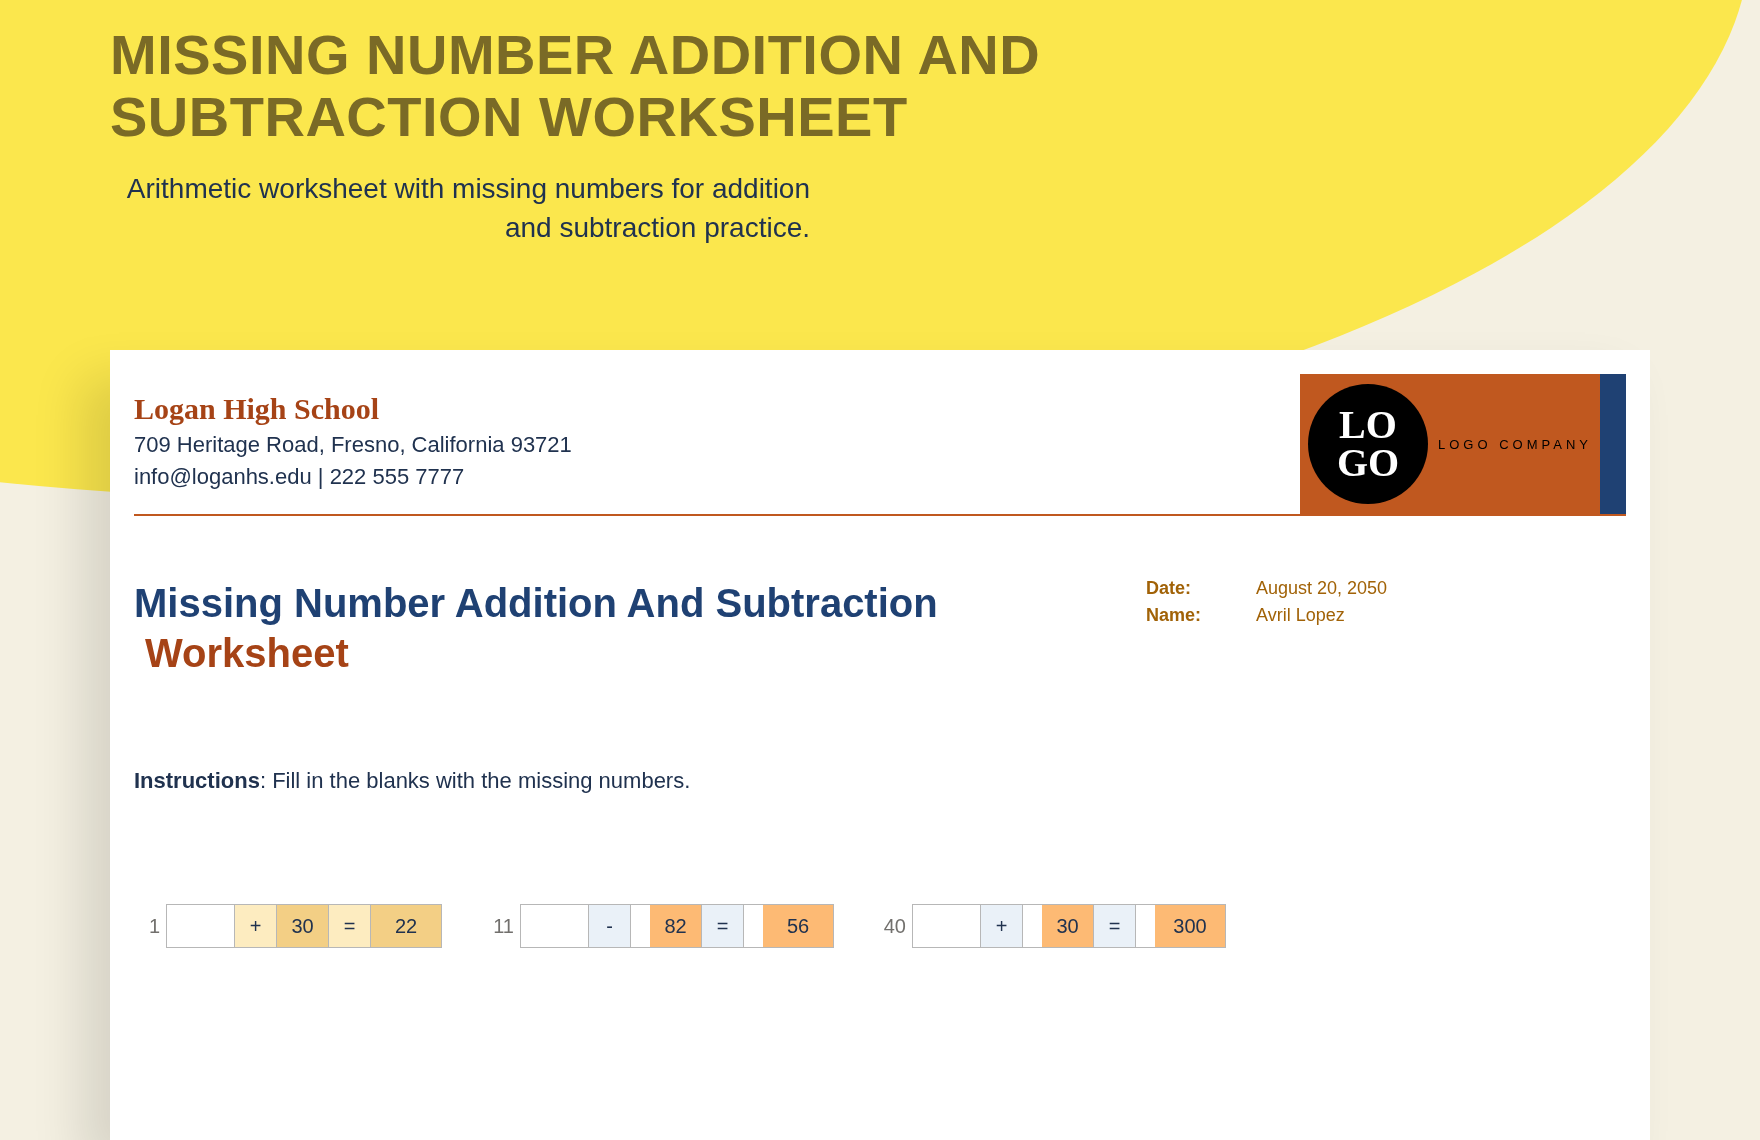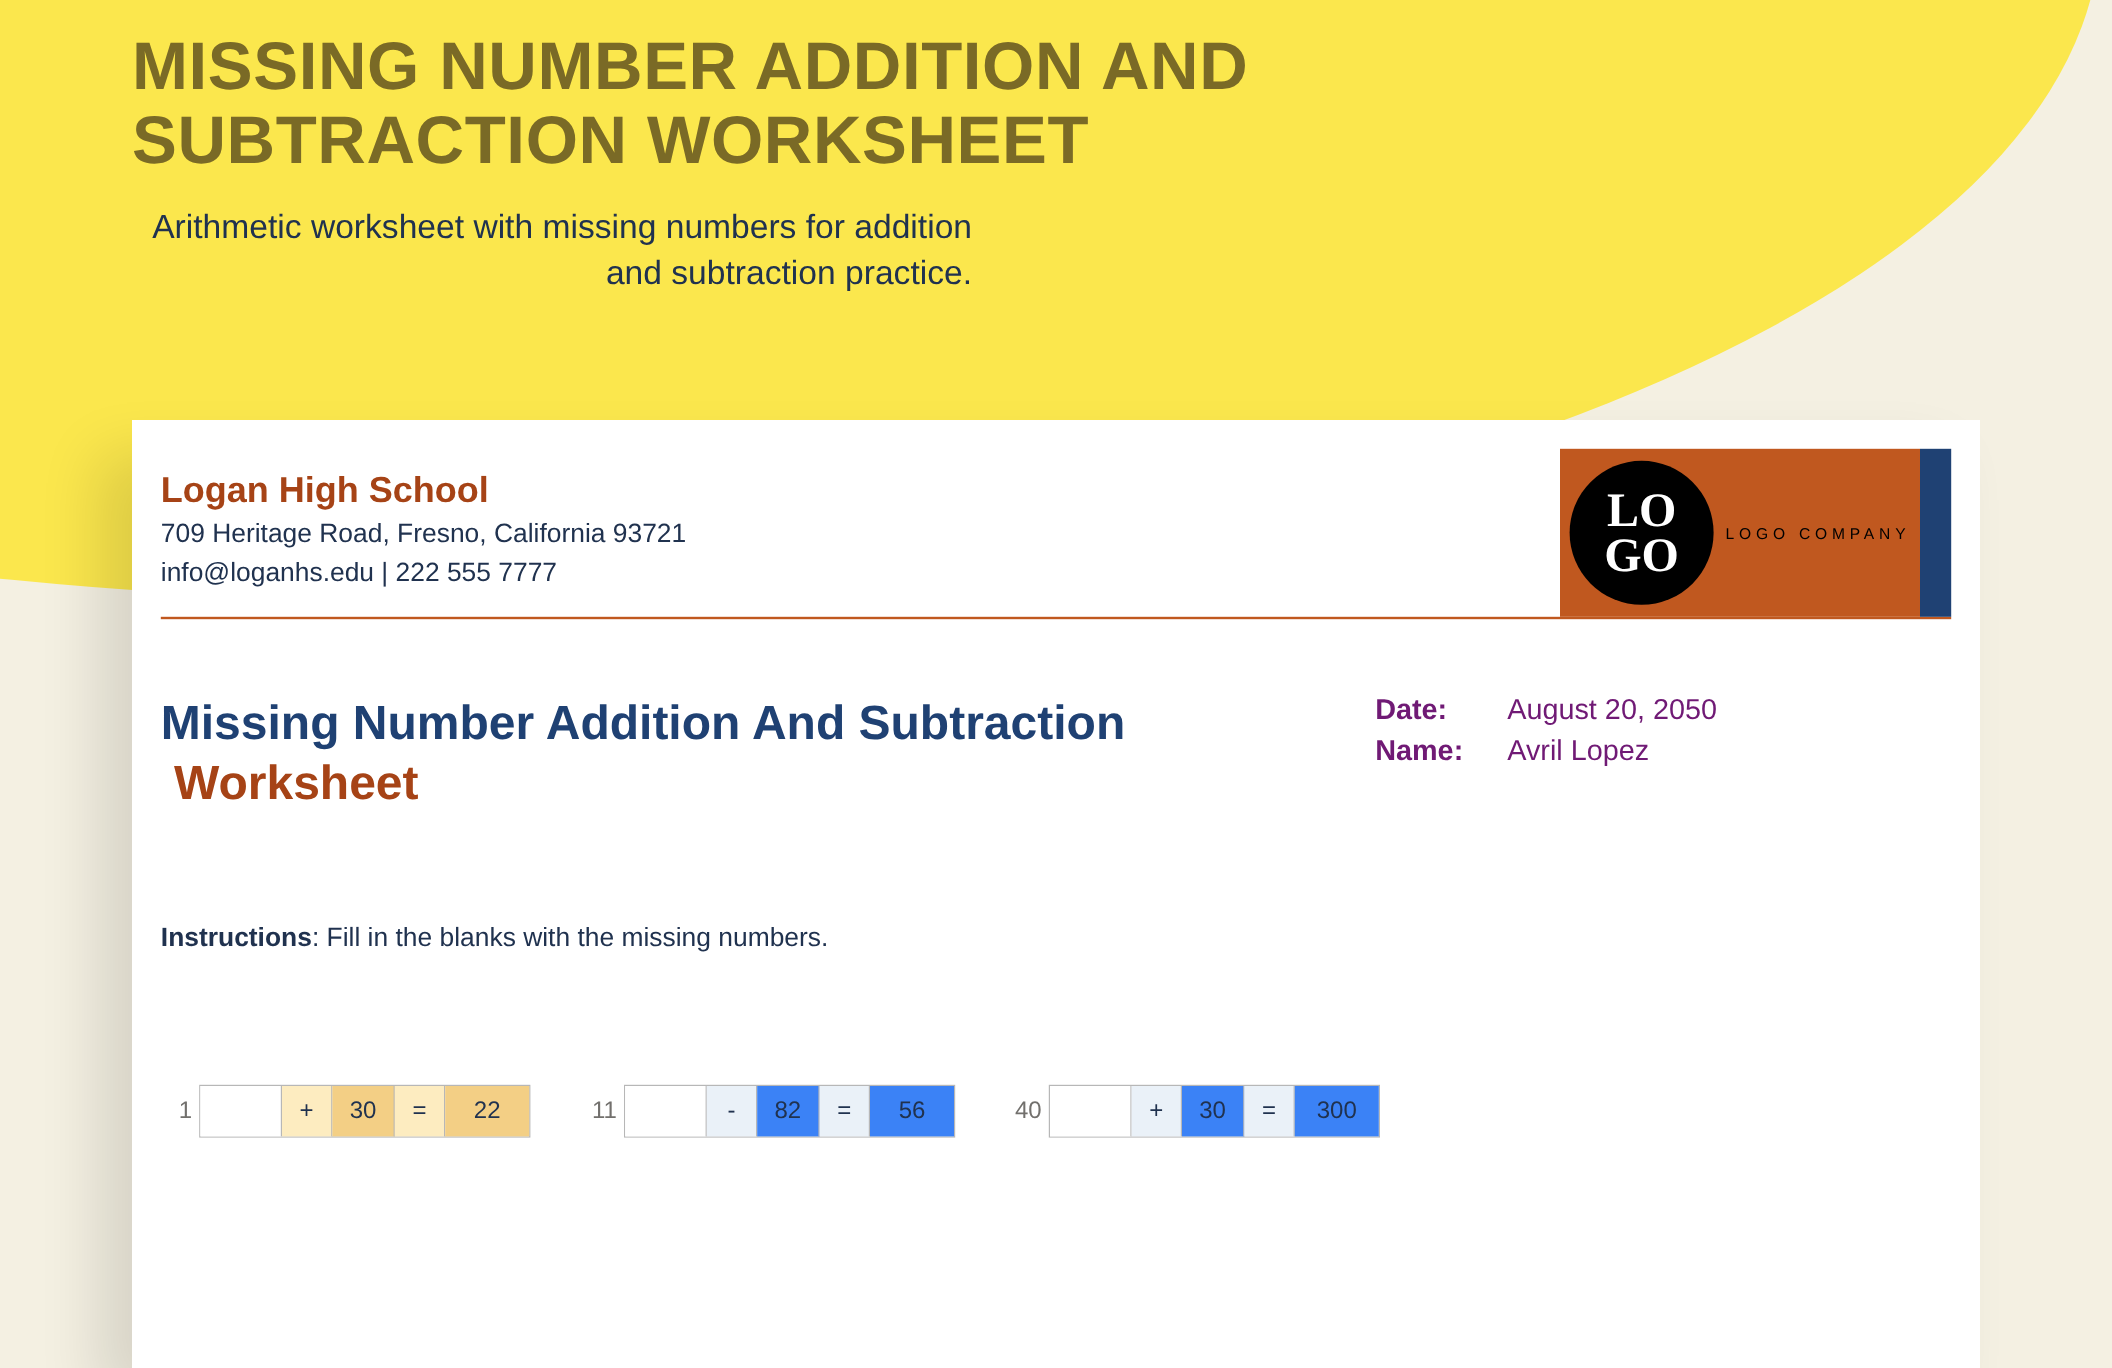--- a/index.html
+++ b/index.html
@@ -58,20 +58,21 @@
   
   .doc-header {
     display: flex;
     align-items: stretch;
   }
   .school-block { flex: 1; padding: 18px 0 24px 0; }
   .school-block .school-name {
     font-size: 30px;
     font-weight: 700;
     color: #a64316;
+    font-family: Liberation Serif, serif;
   }
   .school-block .school-addr,
   .school-block .school-contact {
     font-size: 22px;
     color: #20324f;
     margin-top: 6px;
   }
   .logo-pill {
     display: flex;
     align-items: stretch;
@@ -124,22 +125,22 @@
   .title-row .ws-title {
     flex: 1;
     font-size: 40px;
     font-weight: 700;
     line-height: 1.25;
     color: #1f4173;
   }
   .title-row .ws-title .accent { color: #a64316; margin-left: 11px; }
   .meta {
     width: 480px;
-    font-size: 24px;
-    color: #701a75;
+    font-size: 18px;
+    color: #a16207;
   }
   .meta-row { display: flex; margin-bottom: 6px; }
   .meta-row .meta-label { font-weight: 700; width: 110px; }
   
   .instructions {
     margin-top: 90px;
     font-size: 22px;
     color: #20324f;
   }
   .instructions b { font-weight: 700; }
@@ -173,21 +174,21 @@
   }
   .prob .cell:last-child { border-right: none; }
   .cell.blank { width: 68px; background:#fff; }
   .cell.op    { width: 42px; }
   .cell.val   { width: 52px; }
   .cell.eq    { width: 42px; }
   .cell.res   { width: 70px; }
   .theme-yellow .op, .theme-yellow .eq { background:#fdecc0; }
   .theme-yellow .val, .theme-yellow .res { background:#f3cf85; }
   .theme-blue   .op, .theme-blue   .eq { background:#eaf1f8; }
-  .theme-blue   .val, .theme-blue   .res { background:#3b82f6; }
+  .theme-blue   .val, .theme-blue   .res { background:#fdba74;margin-left:19px; }
 </style>
 </head>
 <body>
 
 <div class="yellow-bg"></div>
 
 <div class="headline-block">
   <h1>MISSING NUMBER ADDITION AND SUBTRACTION WORKSHEET</h1>
   <p>Arithmetic worksheet with missing numbers for addition and subtraction practice.</p>
 </div>

